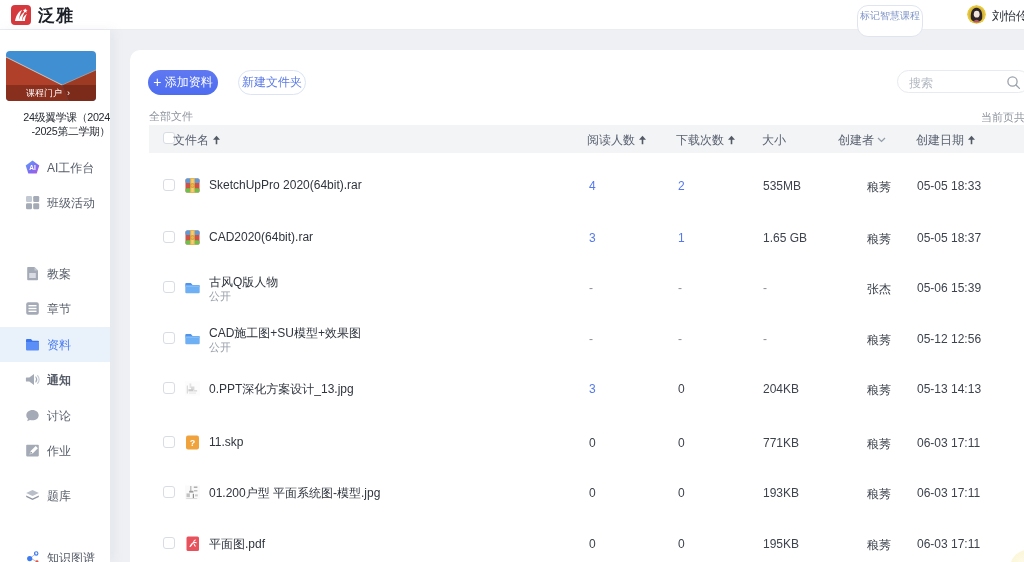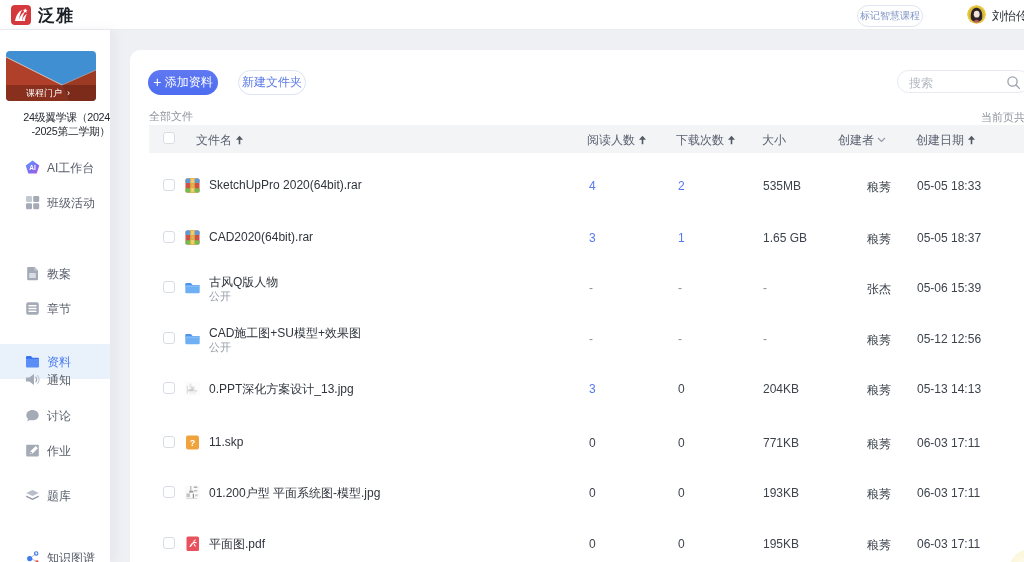--- a/index.html
+++ b/index.html
@@ -5,21 +5,21 @@
 * { margin:0; padding:0; box-sizing:border-box; }
 html,body { width:1024px; height:562px; overflow:hidden; background:#eef0f3;
   font-family:"Liberation Sans", sans-serif; }
 
 
 #topbar { position:absolute; left:0; top:0; width:1024px; height:30px; background:#fff;
   border-bottom:1px solid #ebedf0; }
 #logo { position:absolute; left:11px; top:5px; width:20px; height:20px; border-radius:4px;
   background:#d5393e; }
 #brand { position:absolute; left:38px; top:4px; font-size:17px; font-weight:bold; color:#1b1f26; letter-spacing:1px;}
-#markbtn { position:absolute; left:857px; top:5px; width:66px; height:22px; border:1px solid #dfe5f0;
+#markbtn { position:absolute; left:857px; top:5px; width:66px; height:32px; border:1px solid #dfe5f0;
   border-radius:11px; font-size:10px; color:#8095c8; text-align:center; line-height:19px; background:#fff;}
 #avatar { position:absolute; left:967px; top:5px; width:19px; height:19px; border-radius:50%; overflow:hidden; }
 #uname { position:absolute; left:992px; top:8px; font-size:12px; color:#2b3038; white-space:nowrap; }
 
 
 #sidebar { position:absolute; left:0; top:30px; width:110px; height:532px; background:#fff;
   box-shadow:4px 0 10px rgba(140,150,175,.10); z-index:4; }
 #coursecard { position:absolute; left:6px; top:21px; width:90px; height:50px; border-radius:4px; overflow:hidden; }
 #ctitle { position:absolute; left:0; top:81px; width:110px; text-align:right; font-size:10.8px;
   color:#1f242c; line-height:13.5px; letter-spacing:-0.3px; }
@@ -134,28 +134,28 @@
   </div>
   <div class="mi" style="top:261px;">
     <svg class="ic" viewBox="0 0 15 15">
       <rect x="1.2" y="1.2" width="12.6" height="12.6" rx="2" fill="#a4abb6"></rect>
       <rect x="3.5" y="4" width="8" height="1.4" fill="#fff"></rect>
       <rect x="3.5" y="6.8" width="8" height="1.4" fill="#fff"></rect>
       <rect x="3.5" y="9.6" width="8" height="1.4" fill="#fff"></rect>
     </svg>
     <div class="tx">章节</div>
   </div>
-  <div class="mi sel" style="top:314px;padding-left:36px;">
+  <div class="mi sel" style="top:297px;padding-left:36px;">
     <svg class="ic" viewBox="0 0 15 15">
       <path d="M1 3 a1 1 0 0 1 1-1 h4 l1.5 1.8 h5.5 a1 1 0 0 1 1 1 v.7 h-13 Z" fill="#3b74ee"></path>
       <rect x="1" y="5" width="13" height="8.4" rx="1" fill="#5b8ef6"></rect>
     </svg>
     <div class="tx">资料</div>
   </div>
-  <div class="mi" style="top:332px;">
+  <div class="mi" style="top:332px;font-weight:bold;">
     <svg class="ic" viewBox="0 0 15 15">
       <path d="M1.5 5.5 h2.8 L9 2 v11 L4.3 9.5 H1.5 a.6.6 0 0 1 -.6-.6 v-2.8 a.6.6 0 0 1 .6-.6 Z" fill="#a4abb6"></path>
       <path d="M10.8 5 a4 4 0 0 1 0 5" fill="none" stroke="#a4abb6" stroke-width="1.1" stroke-linecap="round"></path>
       <path d="M12.6 3.6 a6.3 6.3 0 0 1 0 7.8" fill="none" stroke="#c3c9d2" stroke-width="1.1" stroke-linecap="round"></path>
     </svg>
     <div class="tx">通知</div>
   </div>
   <div class="mi" style="top:368px;">
     <svg class="ic" viewBox="0 0 15 15">
       <path d="M7.5 2 C11 2 13.7 4.3 13.7 7.2 C13.7 10.1 11 12.3 7.5 12.3 C6.6 12.3 5.8 12.2 5 11.9 L2.2 13.2 L3 10.7 C1.9 9.8 1.3 8.6 1.3 7.2 C1.3 4.3 4 2 7.5 2 Z" fill="#a4abb6"></path>
@@ -200,21 +200,21 @@
   <svg style="position:absolute;right:8px;top:4px" width="15" height="15" viewBox="0 0 15 15">
     <circle cx="6.5" cy="6.5" r="4.6" fill="none" stroke="#9aa1ac" stroke-width="1.3"></circle>
     <line x1="10" y1="10" x2="13.4" y2="13.4" stroke="#9aa1ac" stroke-width="1.3" stroke-linecap="round"></line>
   </svg>
 </div>
 <div id="allfiles">全部文件</div>
 <div id="pageinfo">当前页共 8 个</div>
 
 <div id="thead">
   <div class="cb" style="left:14px; top:7px;"></div>
-  <div class="hcell" style="left:47px;">文件名 <svg width="9" height="10" style="vertical-align:-1px" viewBox="0 0 9 10">
+  <div class="hcell" style="left:24px;">文件名 <svg width="9" height="10" style="vertical-align:-1px" viewBox="0 0 9 10">
         <path d="M4.5 0.8 L8 4.8 L5.3 4.8 L5.3 9.2 L3.7 9.2 L3.7 4.8 L1 4.8 Z" fill="#535a64"></path>
       </svg></div>
   <div class="hcell" style="left:438px;">阅读人数 <svg width="9" height="10" style="vertical-align:-1px" viewBox="0 0 9 10">
         <path d="M4.5 0.8 L8 4.8 L5.3 4.8 L5.3 9.2 L3.7 9.2 L3.7 4.8 L1 4.8 Z" fill="#535a64"></path>
       </svg></div>
   <div class="hcell" style="left:527px;">下载次数 <svg width="9" height="10" style="vertical-align:-1px" viewBox="0 0 9 10">
         <path d="M4.5 0.8 L8 4.8 L5.3 4.8 L5.3 9.2 L3.7 9.2 L3.7 4.8 L1 4.8 Z" fill="#535a64"></path>
       </svg></div>
   <div class="hcell" style="left:613px;">大小</div>
   <div class="hcell" style="left:689px;">创建者 <svg width="9" height="6" style="vertical-align:1px" viewBox="0 0 9 6">

